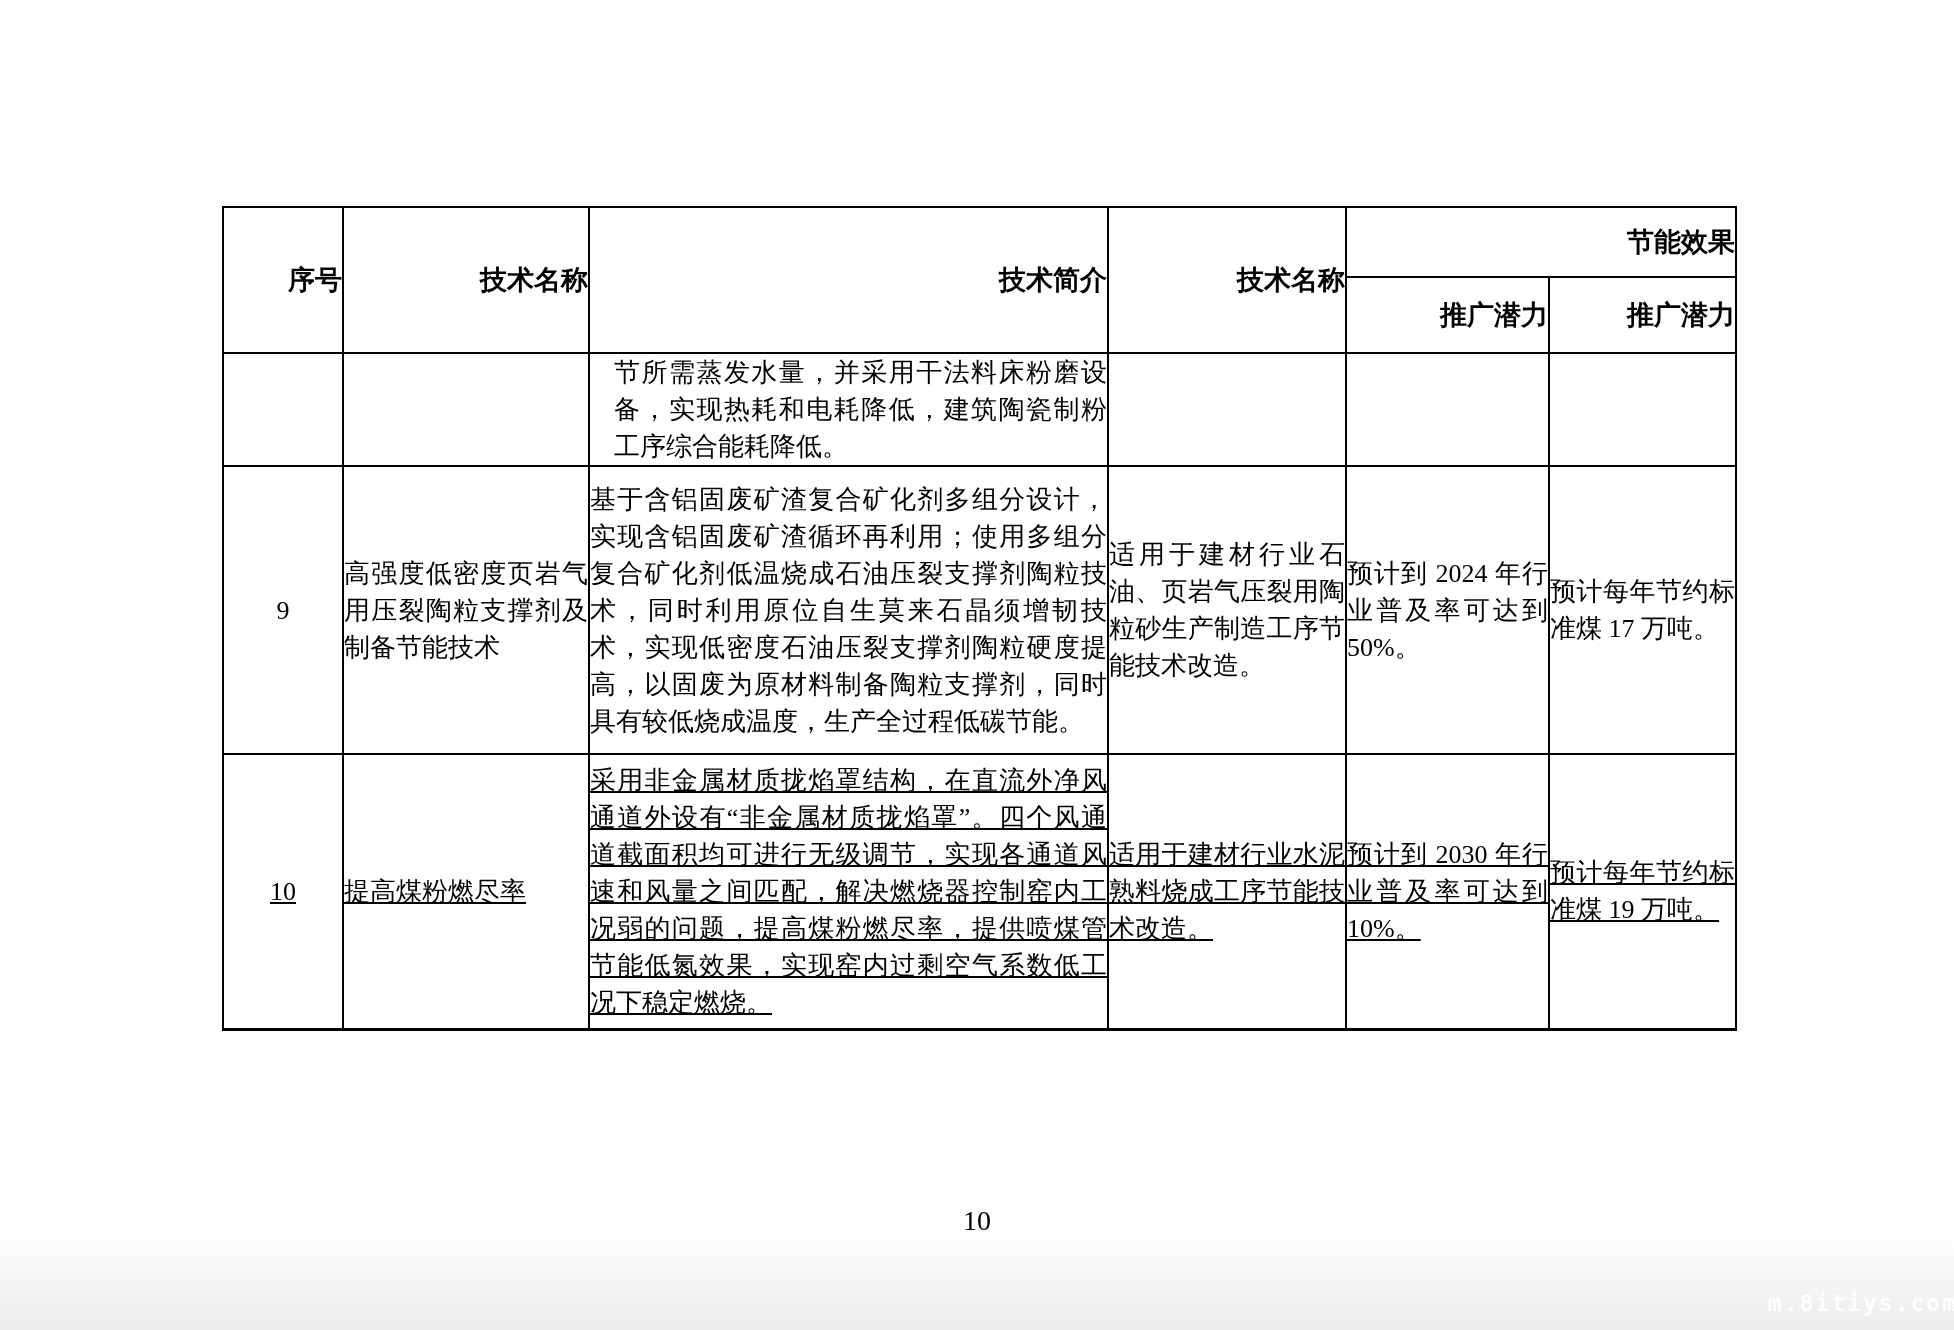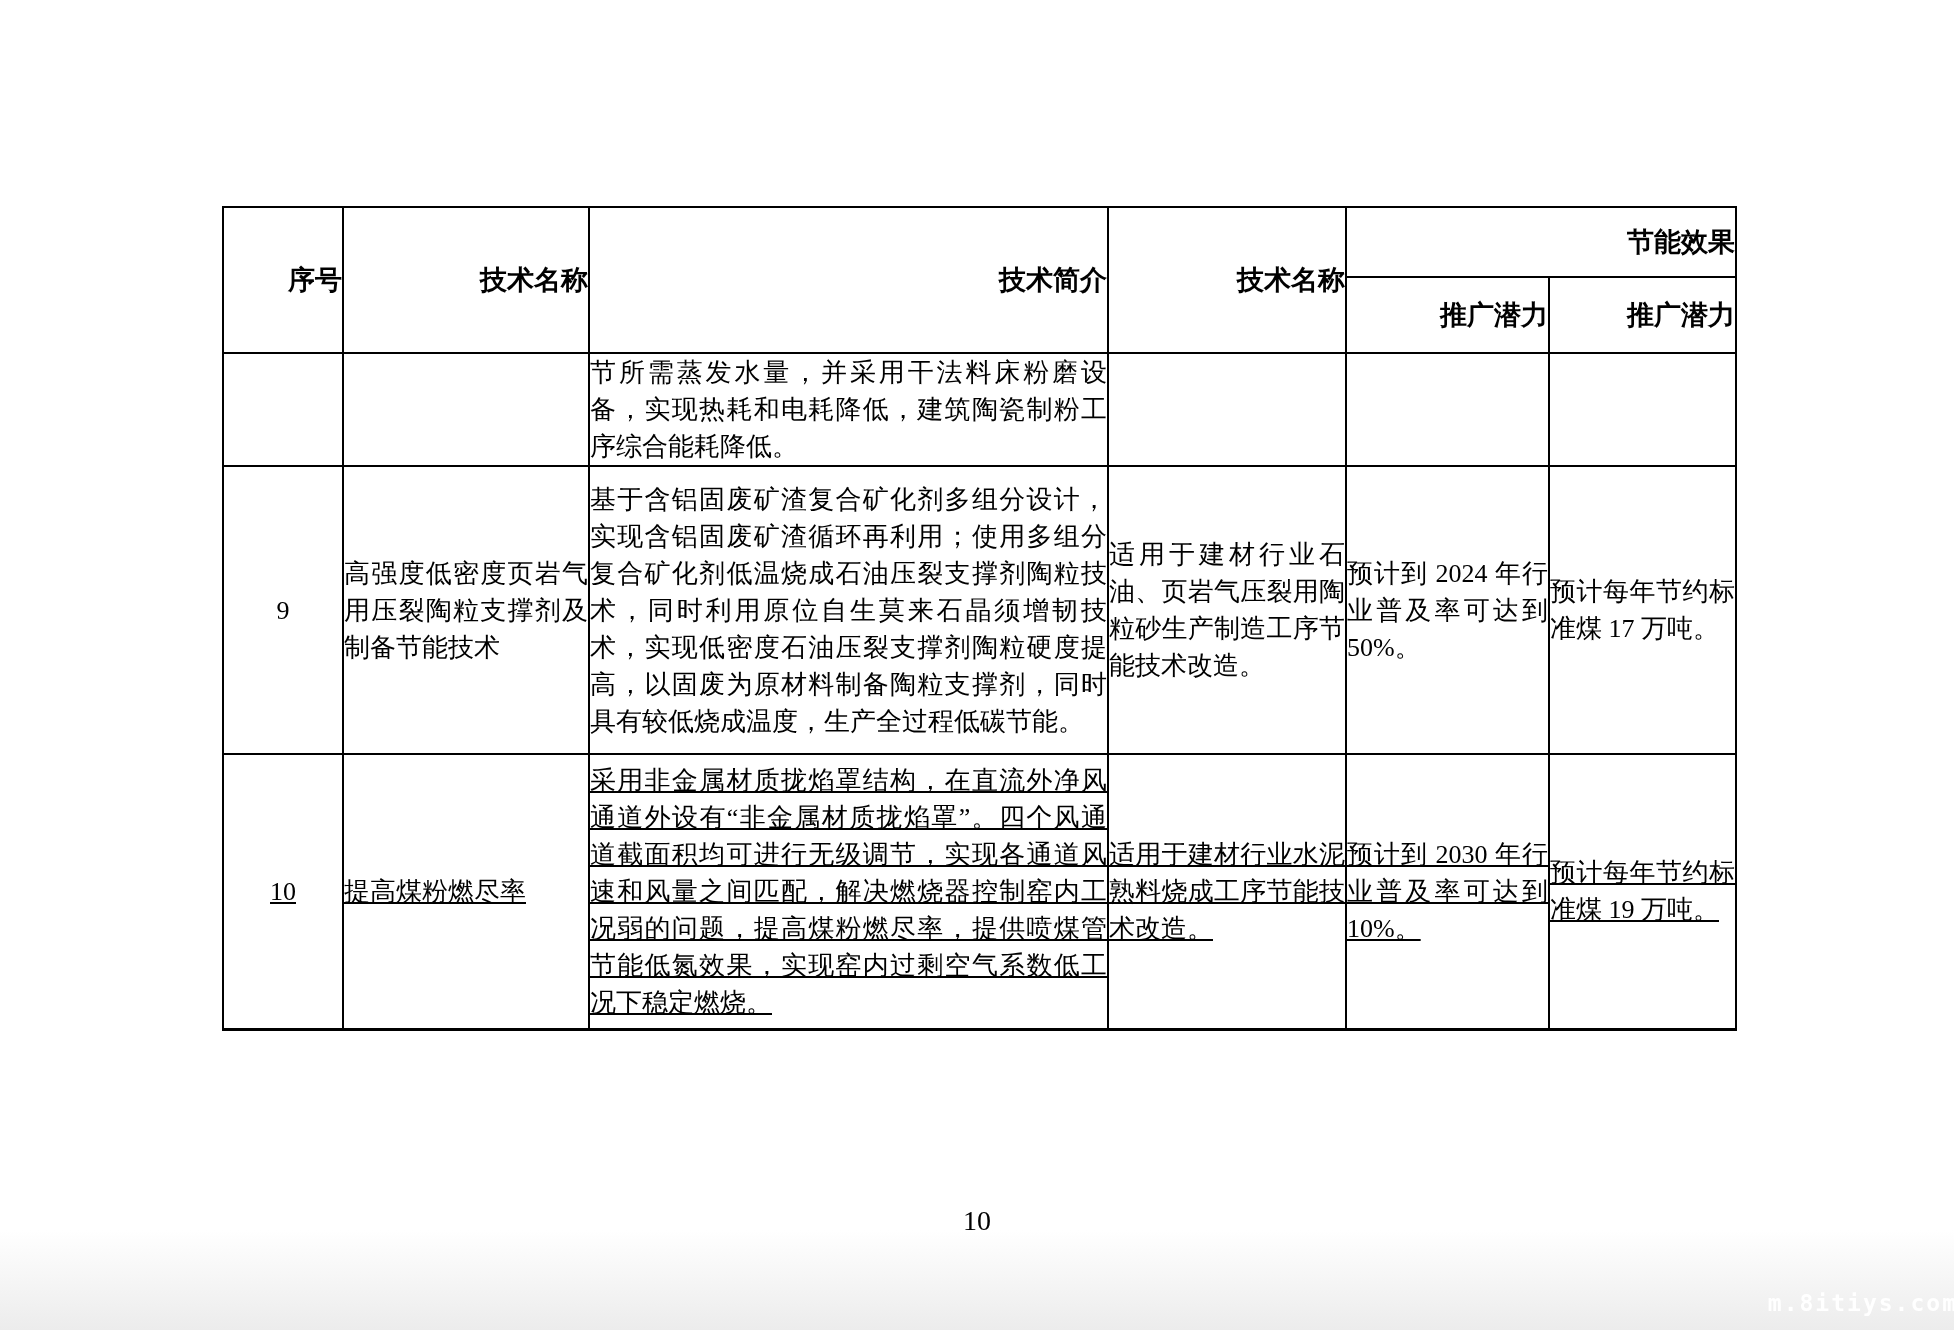--- a/index.html
+++ b/index.html
@@ -58,21 +58,21 @@
     text-align: justify;
     text-justify: inter-character;
     padding: 0 12px;
   }
   .c-intro {
     text-align: justify;
     text-justify: inter-character;
     vertical-align: middle;
     padding: 2px 10px 2px 12px;
   }
-  .c-intro.top { vertical-align: top; }
+  .c-intro.top { vertical-align: top; padding-left: 24px; }
   .c-scope, .c-pot, .c-cap {
     text-align: justify;
     text-justify: inter-character;
     padding: 0 12px;
   }
 
   .page-number {
     position: absolute;
     top: 1205px;
     left: 0;

